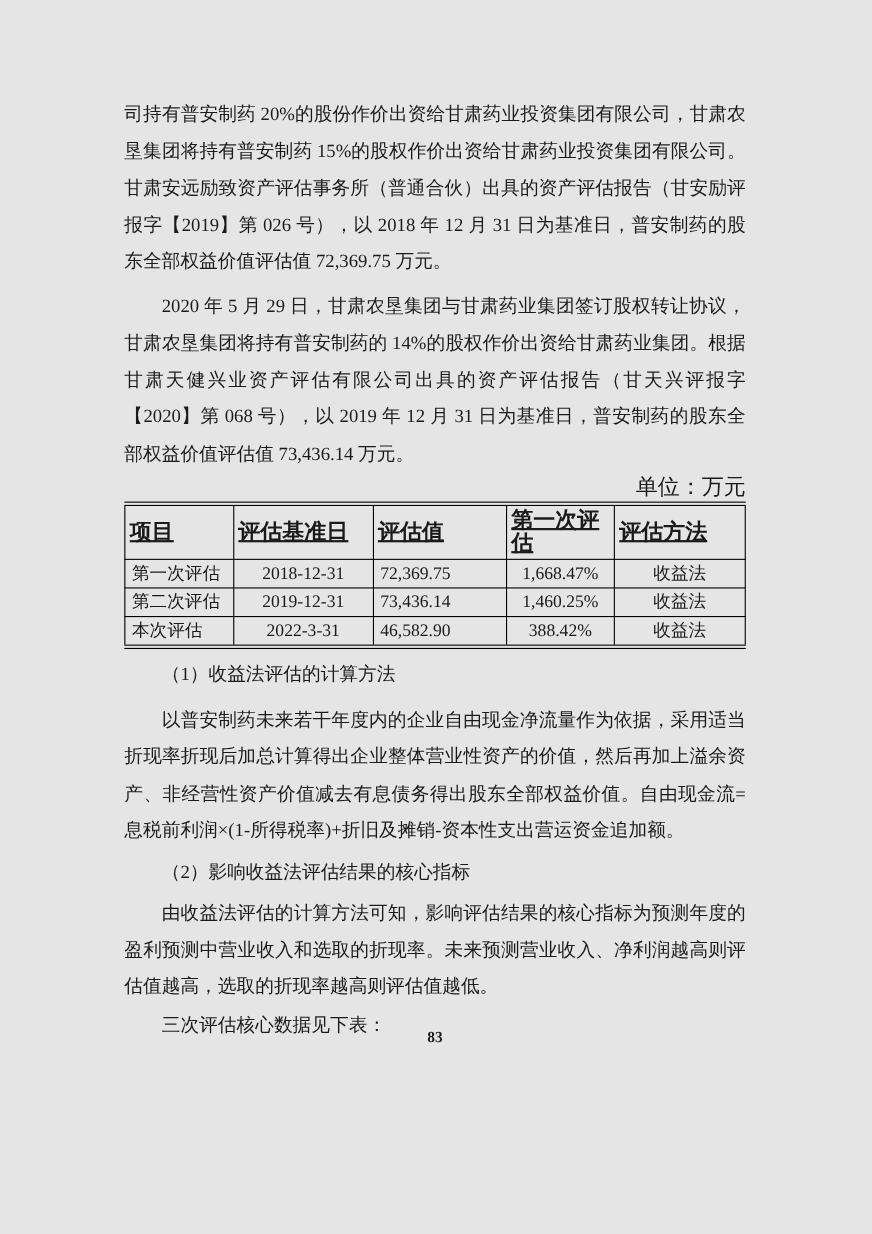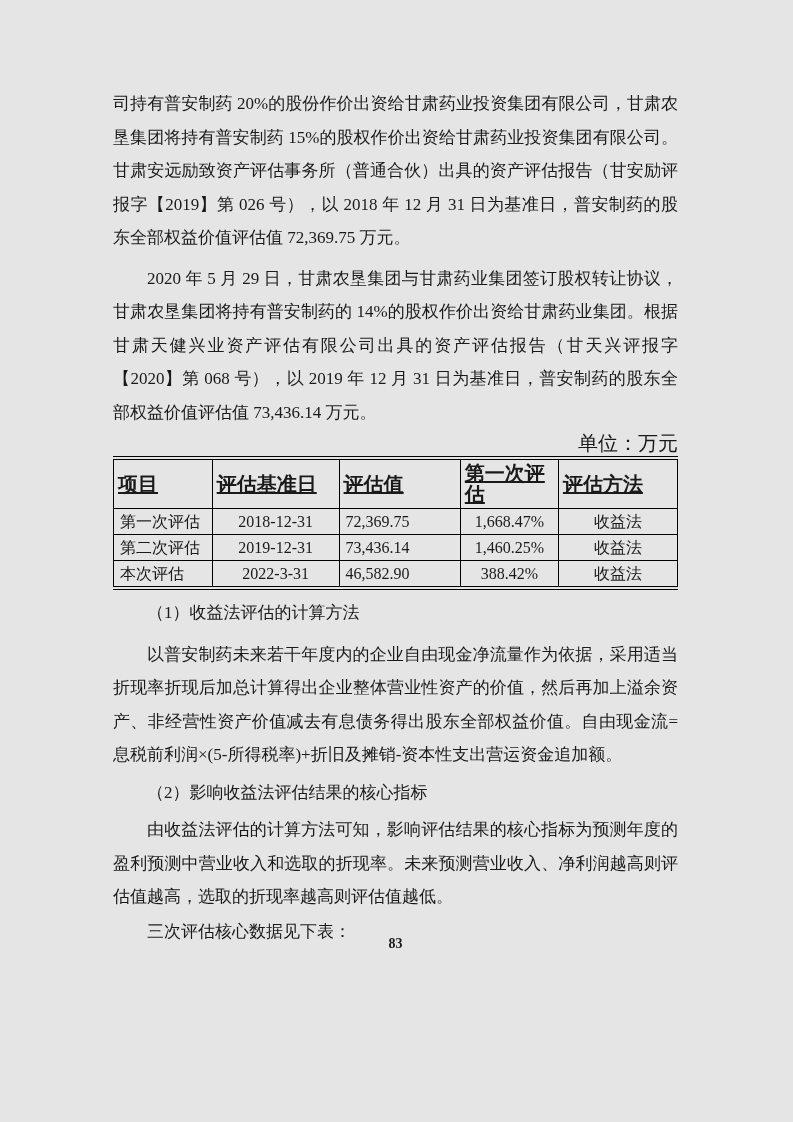--- a/index.html
+++ b/index.html
@@ -126,21 +126,21 @@
           <td class="col-rate">388.42%</td>
           <td class="col-method">收益法</td>
         </tr>
       </tbody>
     </table>
   </div>
 
 
   <p class="para indent" style="margin-top:6px">（1）收益法评估的计算方法</p>
 
-  <p class="para indent" style="margin-top:8px">以普安制药未来若干年度内的企业自由现金净流量作为依据，采用适当折现率折现后加总计算得出企业整体营业性资产的价值，然后再加上溢余资产、非经营性资产价值减去有息债务得出股东全部权益价值。自由现金流=息税前利润×(5-所得税率)+折旧及摊销-资本性支出营运资金追加额。</p>
+  <p class="para indent" style="margin-top:8px">以普安制药未来若干年度内的企业自由现金净流量作为依据，采用适当折现率折现后加总计算得出企业整体营业性资产的价值，然后再加上溢余资产、非经营性资产价值减去有息债务得出股东全部权益价值。自由现金流=息税前利润×(1-所得税率)+折旧及摊销-资本性支出营运资金追加额。</p>
 
   <p class="para indent" style="margin-top:4px">（2）影响收益法评估结果的核心指标</p>
 
   <p class="para indent" style="margin-top:4px">由收益法评估的计算方法可知，影响评估结果的核心指标为预测年度的盈利预测中营业收入和选取的折现率。未来预测营业收入、净利润越高则评估值越高，选取的折现率越高则评估值越低。</p>
 
   <p class="para indent" style="margin-top:1px">三次评估核心数据见下表：</p>
 
   <p class="page-number">83</p>
 
 </div>

